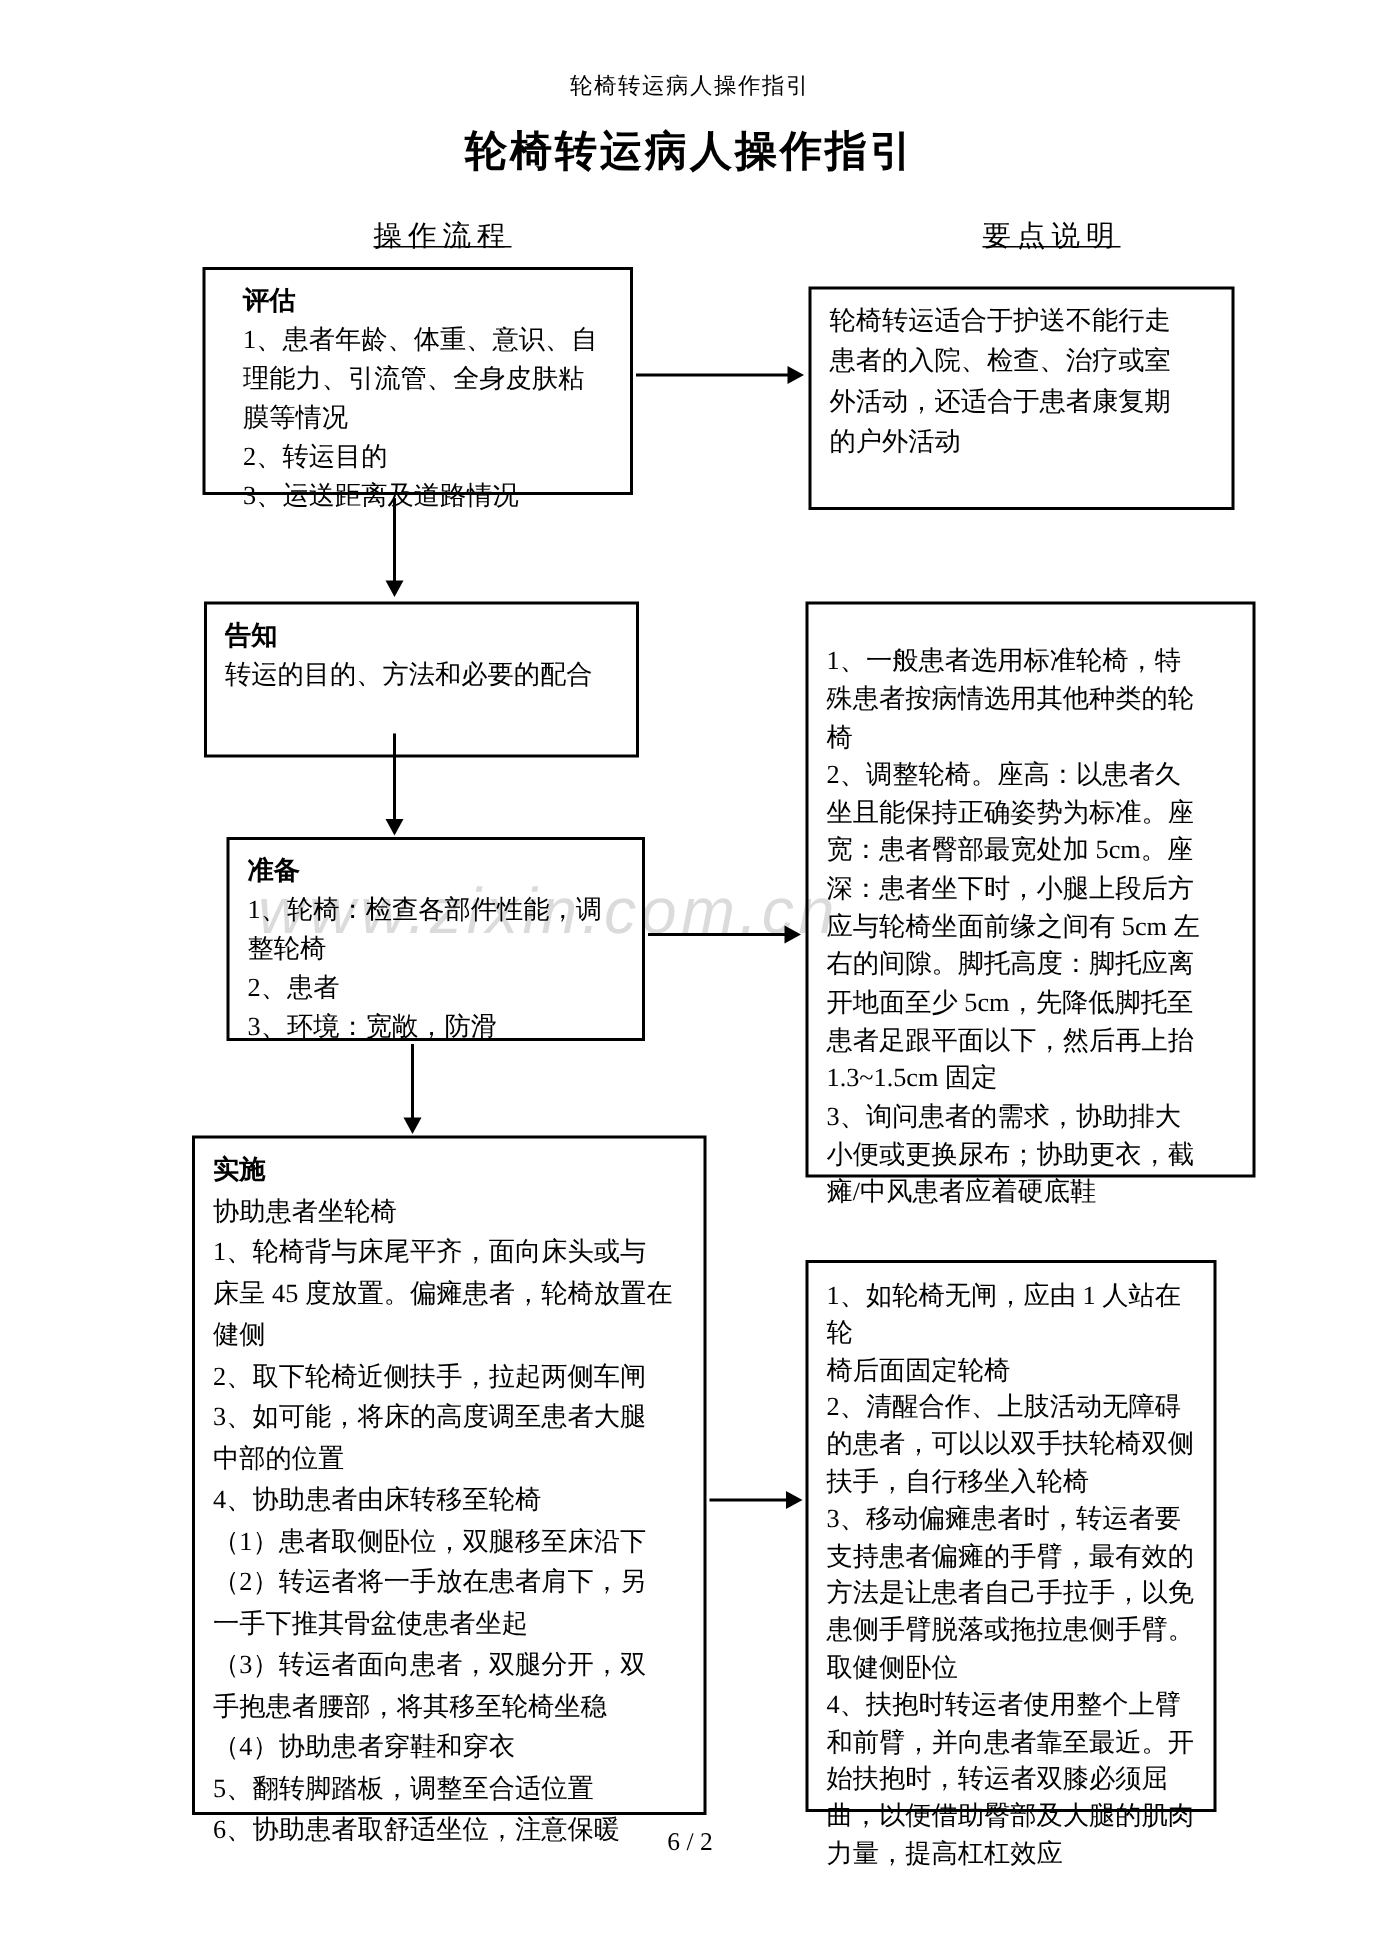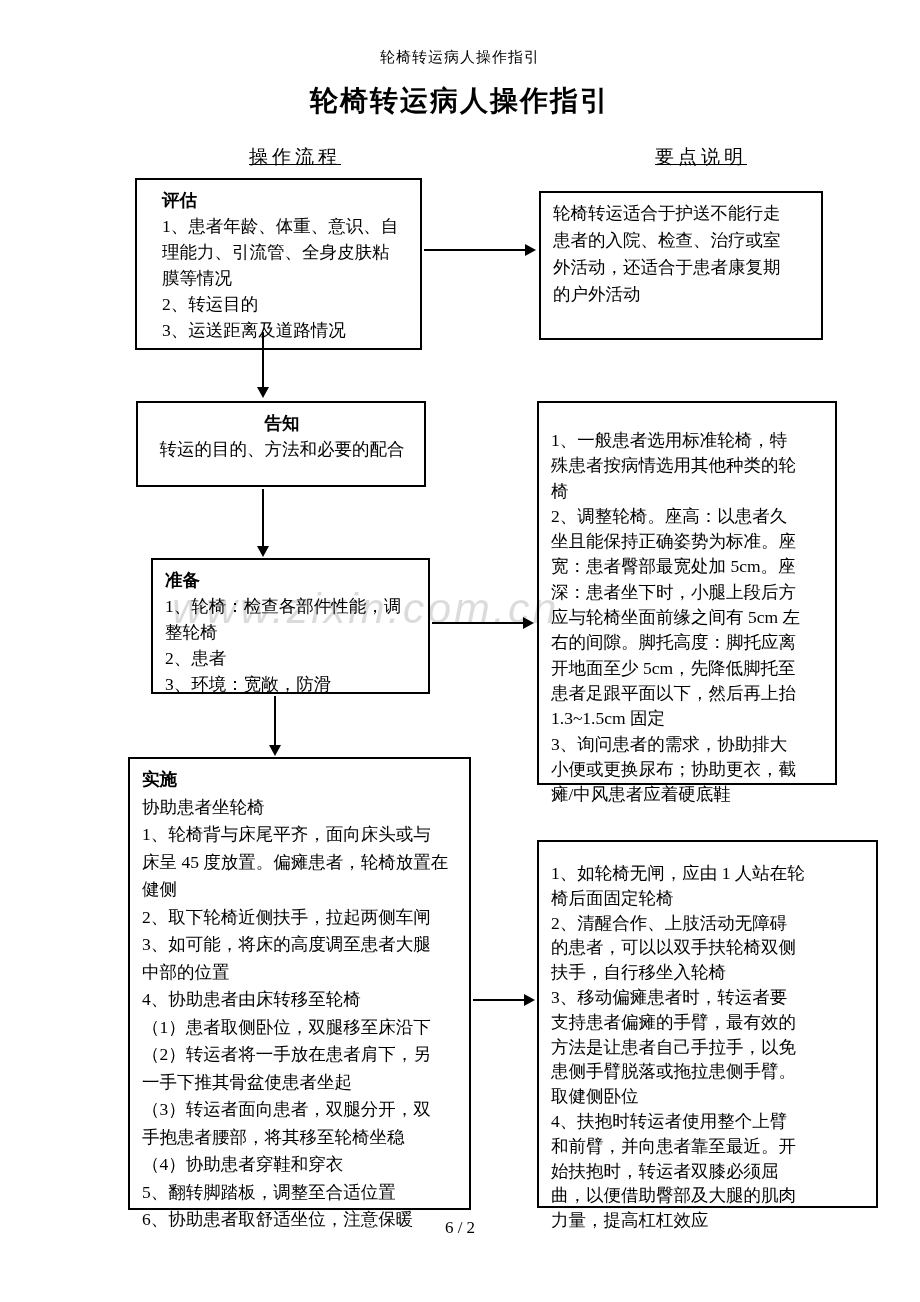--- a/index.html
+++ b/index.html
@@ -29,28 +29,28 @@
     box-sizing:border-box;
     padding:7px 10px 6px 12px;
     font-size:17.5px;
     line-height:26px;
     background:transparent;
     z-index:2;
   }
   .box-label{font-weight:bold;}
   .box-body{white-space:pre-wrap;}
 
-  #flow-assess   {left:135px;top:178px;width:287px;height:172px;padding-left:25px;}
-  #flow-inform   {left:136px;top:401px;width:290px;height:86px;text-align:center;}
+  #flow-assess   {left:135px;top:178px;width:287px;height:152px;padding-left:25px;}
+  #flow-inform   {left:136px;top:401px;width:290px;height:104px;}
   #flow-prepare  {left:151px;top:558px;width:279px;height:136px;}
   #flow-implement{left:128px;top:757px;width:343px;height:453px;line-height:27.5px;}
 
   #note-1{left:539px;top:191px;width:284px;height:149px;line-height:27px;}
   #note-2{left:537px;top:401px;width:300px;height:384px;line-height:25.3px;padding-top:25px;}
-  #note-3{left:537px;top:840px;width:341px;height:368px;line-height:24.8px;padding-top:19px;}
+  #note-3{left:537px;top:840px;width:274px;height:368px;line-height:24.8px;padding-top:9px;}
 
   
   .arrow-v{position:absolute;width:0;border-left:2px solid #000;z-index:1;}
   .arrow-v::after{
     content:"";position:absolute;left:-7px;bottom:-10px;
     border-left:6px solid transparent;border-right:6px solid transparent;
     border-top:11px solid #000;
   }
   .arrow-h{position:absolute;height:0;border-top:2px solid #000;z-index:1;}
   .arrow-h::after{

